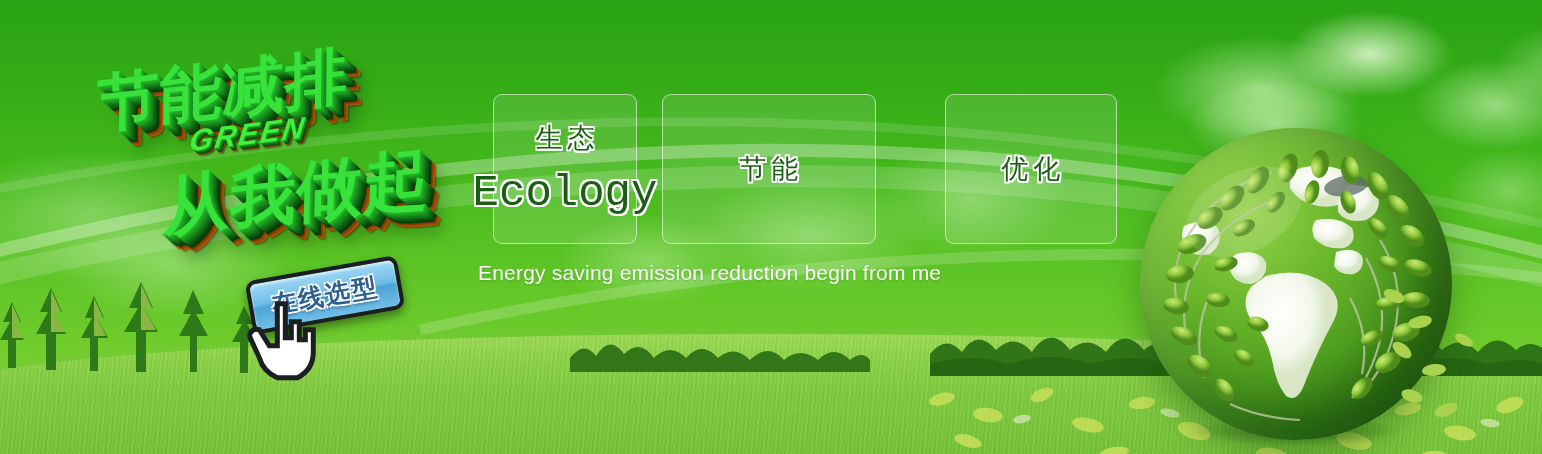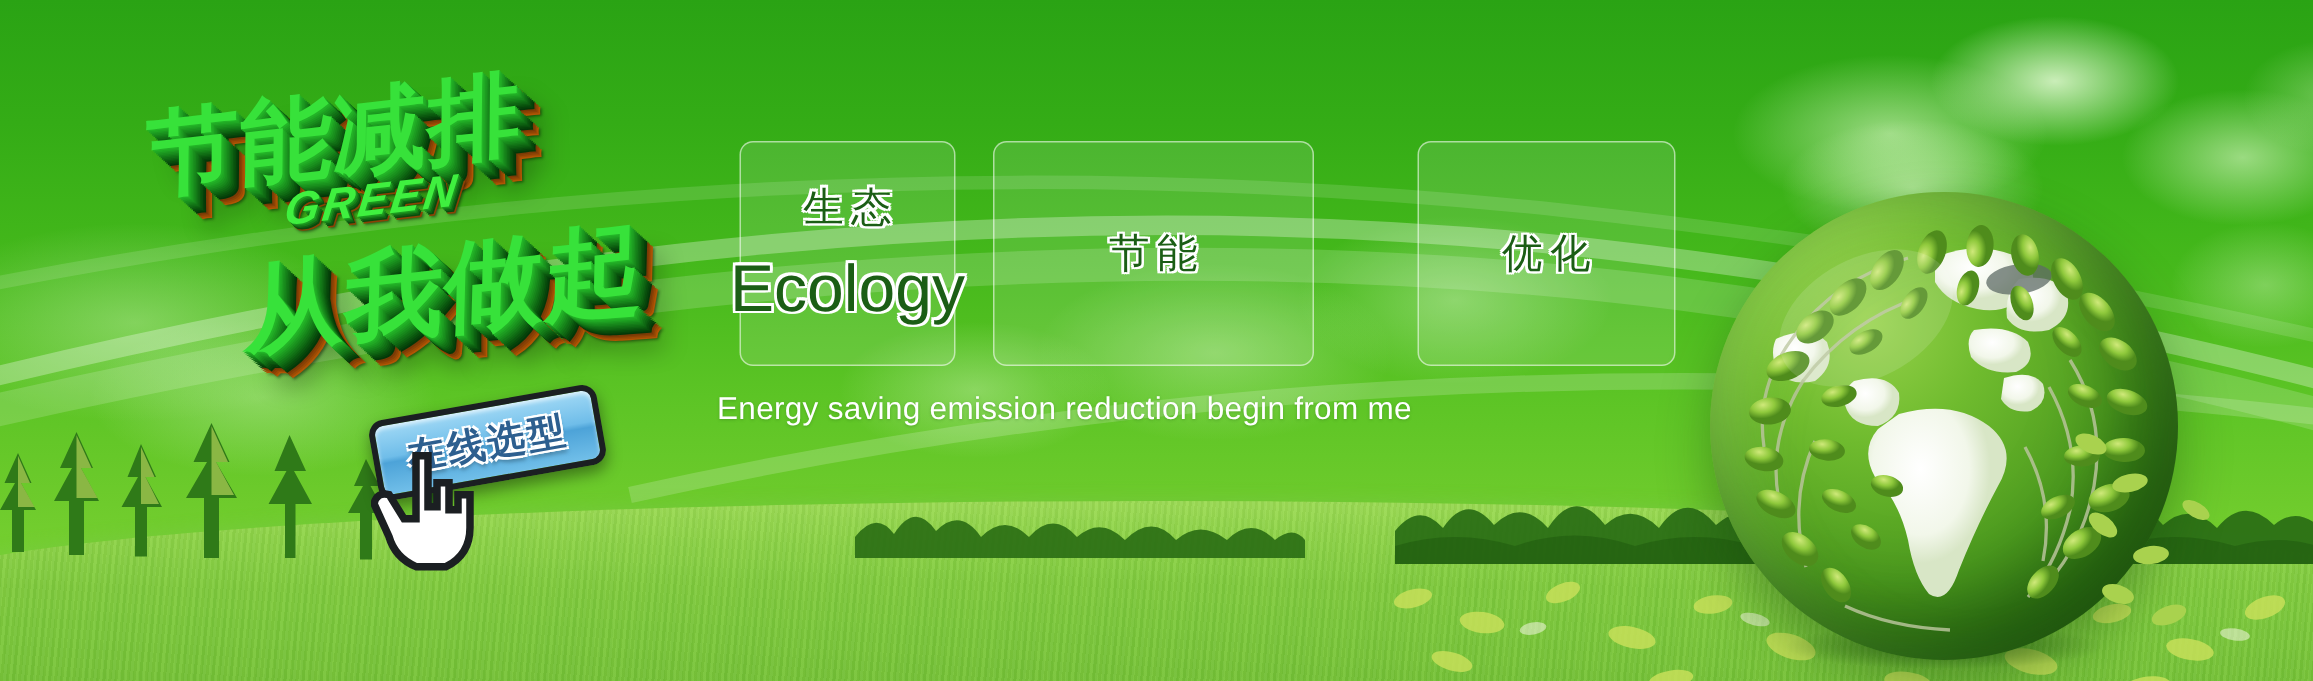--- a/index.html
+++ b/index.html
@@ -164,20 +164,21 @@
     pointer-events: none;
   }
 
   
   #panels {
     position: absolute;
     left: 493px; top: 94px;
     width: 624px; height: 150px;
     display: flex;
     gap: 25px;
+    font-family: Liberation Mono, monospace;
   }
   .panel {
     position: relative;
     border: 1px solid rgba(255,255,255,0.55);
     border-radius: 9px;
     background: rgba(255,255,255,0.11);
     display: flex;
     flex-direction: column;
     align-items: center;
     justify-content: center;

